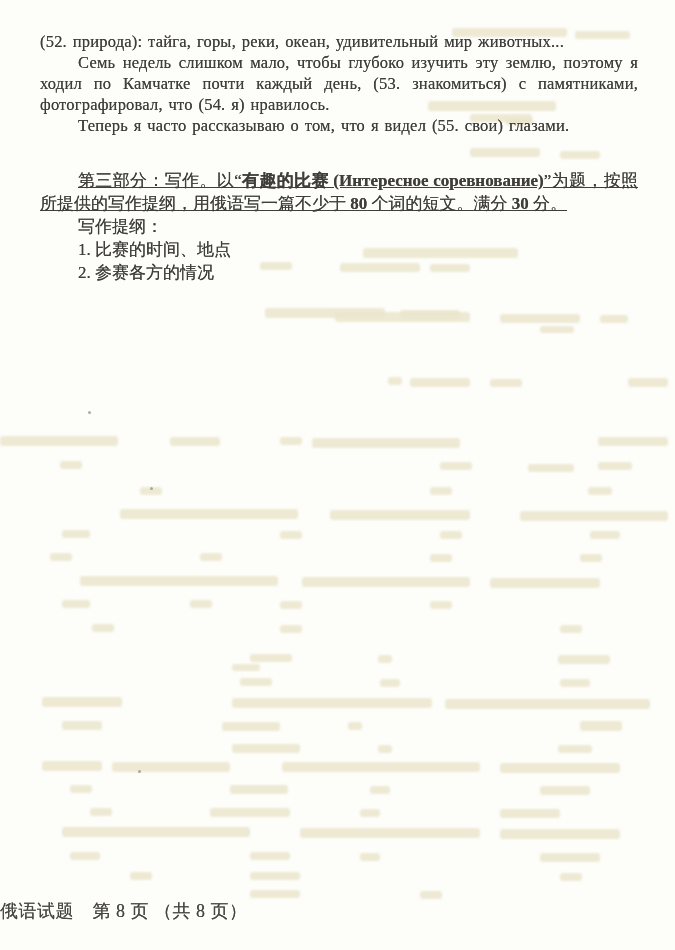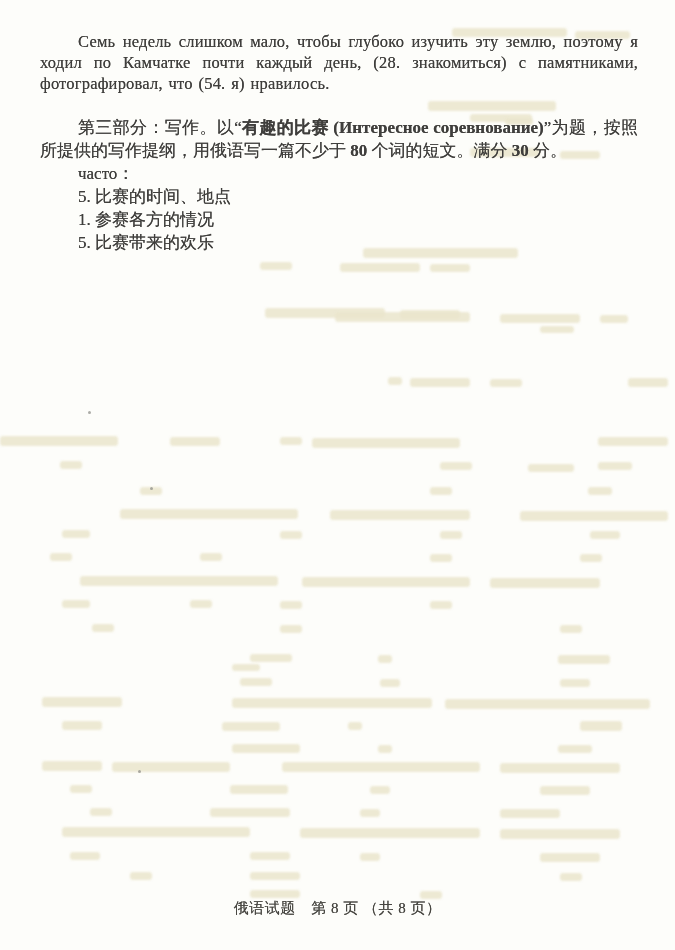--- a/index.html
+++ b/index.html
@@ -26,30 +26,29 @@
     text-shadow:0 0 .45px rgba(62,61,58,.85);
   }
   .ru.indent{ text-indent:38px; }
   .zh{
     margin:0;
     font-size:17px;
     line-height:23px;
     text-align:justify;
     text-shadow:0 0 .45px rgba(62,61,58,.85);
   }
-  .zh.heading{ margin-top:22px; text-indent:38px; }
+  .zh.heading{ margin-top:33px; text-indent:38px;text-decoration:underline; }
   .zh .bold{ font-weight:700; }
   .zh.outline-label{ text-indent:38px; }
   .outline{ margin:0 0 0 38px; padding:0; list-style:none; }
   .outline li{ font-size:17px; line-height:23px; text-shadow:0 0 .45px rgba(62,61,58,.85); }
   .footer{
     position:absolute;
     left:0; right:0; top:899px;
-    text-align:center;
-    font-size:15px;
+    font-size:18px;
     letter-spacing:.5px;
     color:#474641;
     text-shadow:0 0 .45px rgba(62,61,58,.8);
   }
   
   .bleed-layer{ position:absolute; inset:0; pointer-events:none; }
   .bleed-mark{
     position:absolute;
     background:#ebe6cd;
     border-radius:3px;
@@ -165,29 +164,30 @@
       <div class="bleed-mark" style="left: 250px; top: 890px; width: 50px; height: 8px;"></div>
       <div class="bleed-mark" style="left: 420px; top: 891px; width: 22px; height: 8px;"></div>
     </div>
 
   <div class="speck" style="left:88px;top:411px;"></div>
   <div class="speck" style="left:150px;top:487px;"></div>
   <div class="speck" style="left:138px;top:770px;"></div>
 
   <div class="content">
 
-    <p class="ru indent">Семь недель слишком мало, чтобы глубоко изучить эту землю, поэтому я ходил по Камчатке почти каждый день, (28. знакомиться) с памятниками, фотографировал, что (54. я) нравилось.</p>
+    <p class="ru">(52. природа): тайга, горы, реки, океан, удивительный мир животных...</p>
+    <p class="ru indent">Семь недель слишком мало, чтобы глубоко изучить эту землю, поэтому я ходил по Камчатке почти каждый день, (53. знакомиться) с памятниками, фотографировал, что (54. я) нравилось.</p>
+    <p class="ru indent">Теперь я часто рассказываю о том, что я видел (55. свои) глазами.</p>
 
     <p class="zh heading"><span>第三部分：写作。以“</span><span class="bold">有趣的比赛 (Интересное соревнование)</span><span>”为题，按照所提供的写作提纲，用俄语写一篇不少于 </span><span class="bold">80</span><span> 个词的短文。满分 </span><span class="bold">30</span><span> 分。</span></p>
 
-    <p class="zh outline-label">часто：</p>
+    <p class="zh outline-label">写作提纲：</p>
 
     <ol class="outline">
-      <li>5. 比赛的时间、地点</li>
-      <li>1. 参赛各方的情况</li>
-      <li>5. 比赛带来的欢乐</li>
+      <li>1. 比赛的时间、地点</li>
+      <li>2. 参赛各方的情况</li>
     </ol>
 
   </div>
 
   <div class="footer">俄语试题　第 8 页 （共 8 页）</div>
 
 </div>
 
 </body></html>

